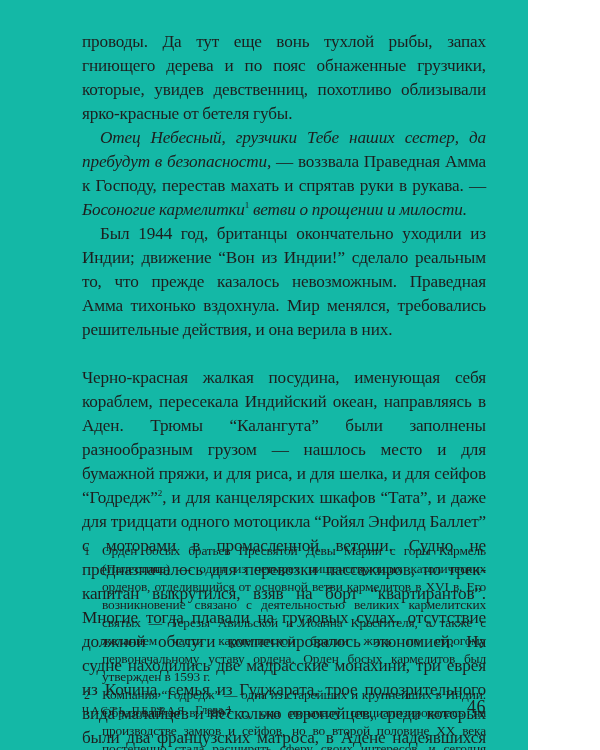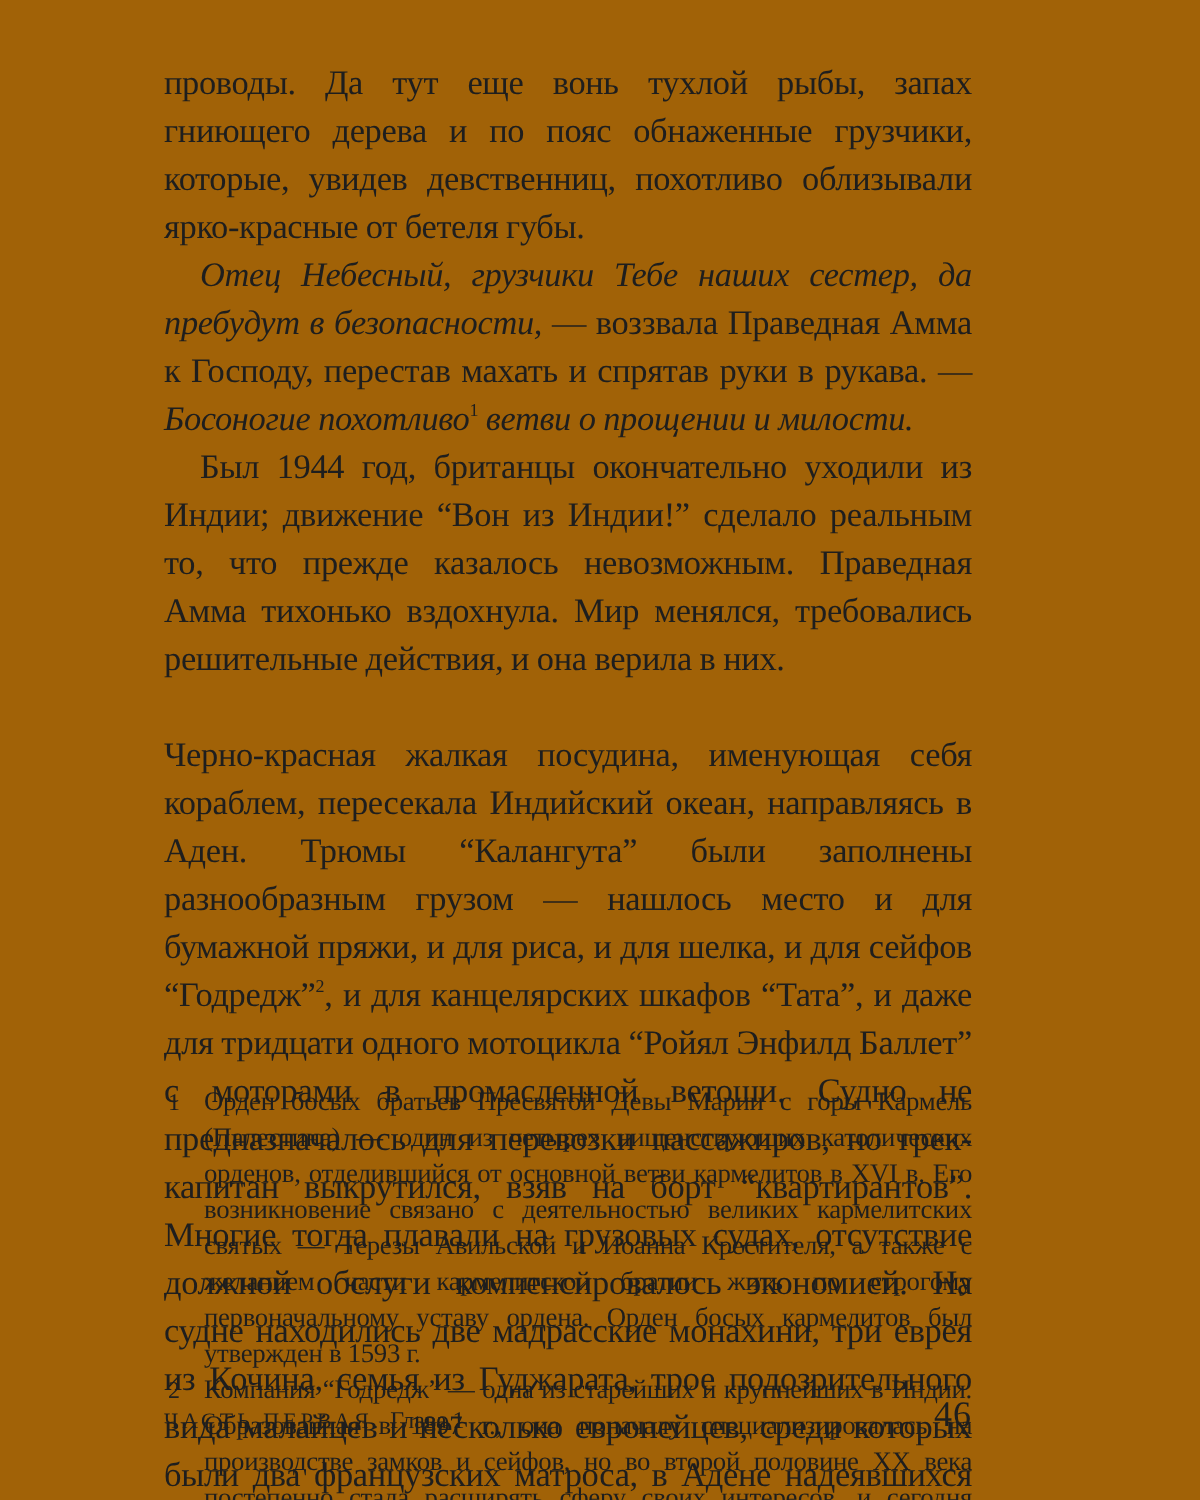--- a/index.html
+++ b/index.html
@@ -11,22 +11,22 @@
       width: 600px;
       height: 750px;
       position: relative;
       overflow: hidden;
       font-family: "Liberation Serif", "DejaVu Serif", serif;
       color: #1e1e1e;
     }
     .page {
       position: absolute;
       left: 0; top: 0;
-      width: 600px; height: 750px;
-      background: #a16207;
+      width: 528px; height: 750px;
+      background: #14b8a6;
     }
     .body-text {
       position: absolute;
       left: 82px;
       top: 30px;
       width: 404px;
       font-size: 17.2px;
       line-height: 24px;
       text-align: justify;
       letter-spacing: -0.15px;
@@ -109,21 +109,21 @@
 
 <div class="page">
 
   <div class="body-text">
 
     <p>
       <span>проводы. Да тут еще вонь тухлой рыбы, запах гниющего дерева и по пояс обнаженные грузчики, которые, увидев девственниц, похотливо облизывали ярко-красные от бетеля губы.</span>
     </p>
 
     <p class="indent">
-      <span class="it">Отец Небесный, грузчики Тебе наших сестер, да пребудут в безопасности,</span><span> — воззвала Праведная Амма к Господу, перестав махать и спрятав руки в рукава. — </span><span class="it">Босоногие похотливо</span><sup class="fn-ref">1</sup><span class="it"> ветви о прощении и милости.</span>
+      <span class="it">Отец Небесный, грузчики Тебе наших сестер, да пребудут в безопасности,</span><span> — воззвала Праведная Амма к Господу, перестав махать и спрятав руки в рукава. — </span><span class="it">Босоногие кармелитки</span><sup class="fn-ref">1</sup><span class="it"> ветви о прощении и милости.</span>
     </p>
 
     <p class="indent">
       <span>Был 1944 год, британцы окончательно уходили из Индии; движение “Вон из Индии!” сделало реальным то, что прежде казалось невозможным. Праведная Амма тихонько вздохнула. Мир менялся, требовались решительные действия, и она верила в них.</span>
     </p>
 
     <p class="section-start">
       <span>Черно-красная жалкая посудина, именующая себя кораблем, пересекала Индийский океан, направляясь в Аден. Трюмы “Калангута” были заполнены разнообразным грузом — нашлось место и для бумажной пряжи, и для риса, и для шелка, и для сейфов “Годредж”</span><sup class="fn-ref">2</sup><span>, и для канцелярских шкафов “Тата”, и даже для тридцати одного мотоцикла “Ройял Энфилд Баллет” с моторами в промасленной ветоши. Судно не предназначалось для перевозки пассажиров, но грек-капитан выкрутился, взяв на борт “квартирантов”. Многие тогда плавали на грузовых судах, отсутствие должной обслуги компенсировалось экономией. На судне находились две мадрасские монахини, три еврея из Кочина, семья из Гуджарата, трое подозрительного вида малайцев и несколько европейцев, среди которых были два французских матроса, в Адене надеявшихся догнать свой корабль.</span>
     </p>
 

